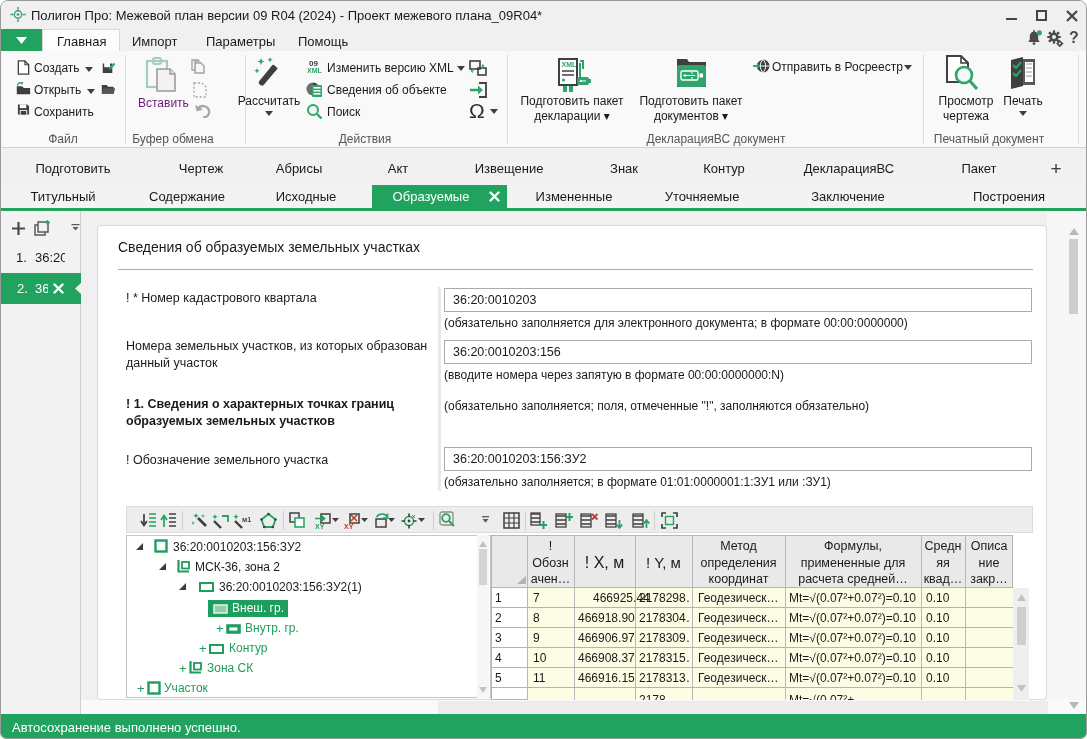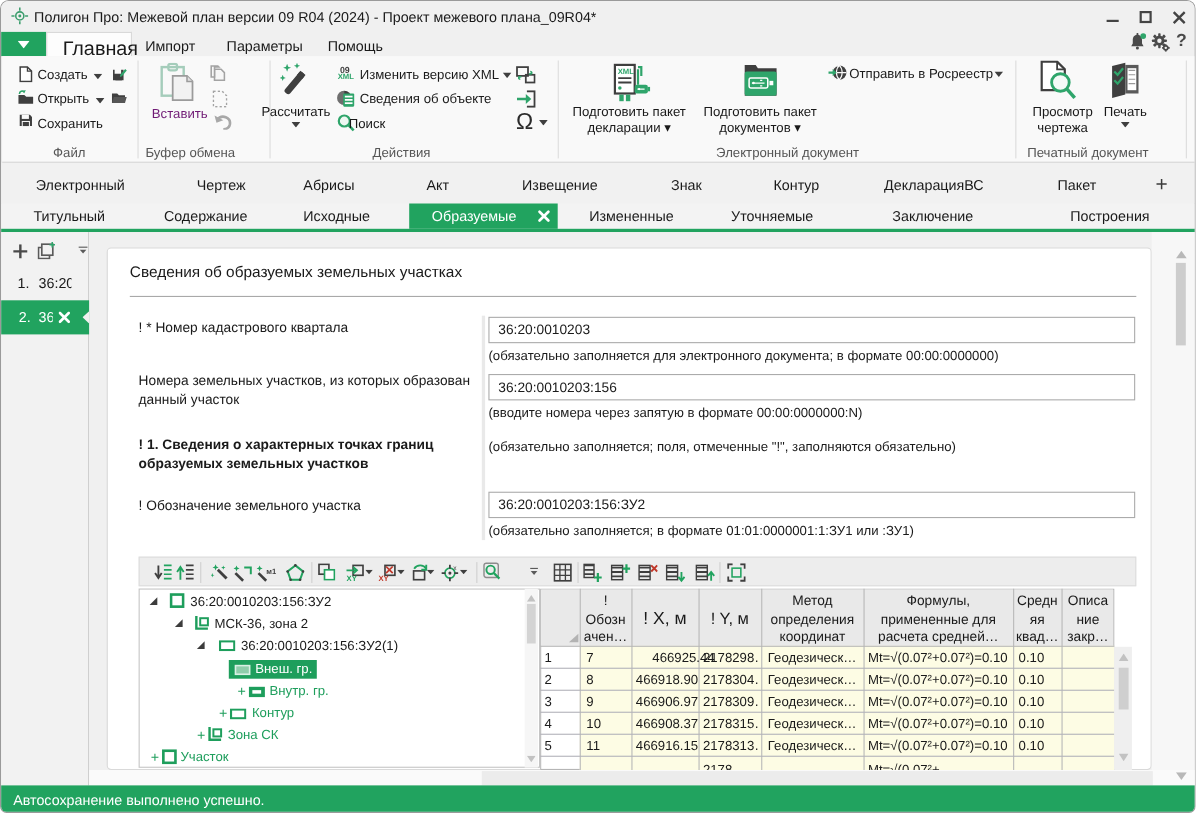--- a/index.html
+++ b/index.html
@@ -32,21 +32,21 @@
   <svg class="abs" style="left:1065px;top:9px;" width="12" height="12" viewBox="0 0 12 12">
     <path d="M1 1 L11 11 M11 1 L1 11" stroke="#444" stroke-width="2.2"></path>
   </svg>
 
   <div class="abs" style="left:0;top:28px;width:1085px;height:22px;background:#f0f0f0;"></div>
   <div class="abs" style="left:0;top:28px;width:41px;height:22px;background:#21a35f;"></div>
   <svg class="abs" style="left:15px;top:36px;" width="11" height="7" viewBox="0 0 11 7">
       <path d="M0 0 H11 L5.5 7 Z" fill="#fff"></path>
     </svg>
   <div class="abs" style="left:41px;top:28px;width:78px;height:22px;background:#fdfdfd;border:1px solid #d9d9d9;border-bottom:none;"></div>
-  <div class="abs tx" style="left:56px;top:33px;font-size:18px;color:#1a1a1a;">Главная</div>
+  <div class="abs tx" style="left:56px;top:33px;font-size:13px;color:#1a1a1a;">Главная</div>
   <div class="abs tx" style="left:131px;top:33px;font-size:13px;color:#1a1a1a;">Импорт</div>
   <div class="abs tx" style="left:205px;top:33px;font-size:13px;color:#1a1a1a;">Параметры</div>
   <div class="abs tx" style="left:297px;top:33px;font-size:13px;color:#1a1a1a;">Помощь</div>
 
   <svg class="abs" style="left:1024px;top:28px;" width="19" height="18" viewBox="0 0 19 18">
     <path d="M9 2.6 C6.2 2.6 4.8 4.8 4.8 7.3 L4.8 10.6 L3.4 13 L14.6 13 L13.2 10.6 L13.2 7.3 C13.2 4.8 11.8 2.6 9 2.6 Z" fill="#4a4a4a"></path>
     <circle cx="9" cy="14.6" r="1.4" fill="#4a4a4a"></circle>
     <rect x="8.3" y="1" width="1.5" height="2.2" fill="#4a4a4a"></rect>
     <circle cx="14.3" cy="3.8" r="2.6" fill="#2fa56b"></circle>
   </svg>
@@ -165,21 +165,21 @@
       <rect x="6" y="4" width="10" height="12" rx="1" fill="#2fa56b"></rect>
       <rect x="7.5" y="6" width="7" height="1.6" fill="#fff"></rect>
       <rect x="7.5" y="9" width="7" height="1.6" fill="#fff"></rect>
       <rect x="7.5" y="12" width="7" height="1.6" fill="#fff"></rect>
     </svg>
     <div class="abs tx" style="left:326px;top:32px;">Сведения об объекте</div>
     <svg class="abs" style="left:305px;top:52px;" width="17" height="17" viewBox="0 0 17 17">
       <circle cx="7" cy="7" r="5" fill="#eef7f2" stroke="#2fa56b" stroke-width="2"></circle>
       <line x1="11" y1="11" x2="15.5" y2="15.5" stroke="#2fa56b" stroke-width="2.4"></line>
       </svg>
-    <div class="abs tx" style="left:316px;top:54px;">Поиск</div>
+    <div class="abs tx" style="left:326px;top:54px;">Поиск</div>
     <svg class="abs" style="left:468px;top:9px;" width="18" height="17" viewBox="0 0 18 17">
       <rect x="1" y="1" width="10" height="8" fill="none" stroke="#3f3f3f" stroke-width="1.6"></rect>
       <rect x="9" y="8" width="8" height="7" fill="none" stroke="#3f3f3f" stroke-width="1.6"></rect>
       <path d="M4 12 C2 12 2 9 5 10" fill="none" stroke="#2fa56b" stroke-width="1.5"></path>
       <path d="M13 5 C15 5 15 8 12 7" fill="none" stroke="#2fa56b" stroke-width="1.5"></path>
     </svg>
     <svg class="abs" style="left:469px;top:31px;" width="17" height="16" viewBox="0 0 17 16">
       <path d="M9 1 H16 V15 H9" fill="none" stroke="#3f3f3f" stroke-width="1.8"></path>
       <line x1="0" y1="8" x2="11" y2="8" stroke="#2fa56b" stroke-width="2.4"></line>
       <path d="M8 3.5 L13 8 L8 12.5 Z" fill="#2fa56b"></path>
@@ -221,21 +221,21 @@
     <svg class="abs" style="left:752px;top:7px;" width="17" height="16" viewBox="0 0 17 16">
       <circle cx="10" cy="8" r="6.5" fill="#3f3f3f"></circle>
       <path d="M10 1.5 A6.5 6.5 0 0 0 10 14.5 M3.5 8 H16.5 M10 1.5 C6.5 5 6.5 11 10 14.5 M10 1.5 C13.5 5 13.5 11 10 14.5" stroke="#f9f9f9" stroke-width="1" fill="none"></path>
       <path d="M0 8 H5" stroke="#2fa56b" stroke-width="2.2"></path>
       <path d="M4 4.8 L7.5 8 L4 11.2 Z" fill="#2fa56b"></path>
     </svg>
     <div class="abs tx" style="left:771px;top:9px;">Отправить в Росреестр</div>
     <svg class="abs" style="left:903px;top:14px;" width="8" height="5" viewBox="0 0 8 5">
         <path d="M0 0 H8 L4 5 Z" fill="#3f3f3f"></path>
       </svg>
-    <div class="abs tx" style="left:715px;top:81px;font-size:12px;color:#565656;transform:translateX(-50%);">Электронный документ</div>
+    <div class="abs tx" style="left:715px;top:81px;font-size:12px;color:#565656;transform:translateX(-50%);">ДекларацияВС документ</div>
 
     <svg class="abs" style="left:943px;top:4px;" width="36" height="38" viewBox="0 0 36 38">
       <path d="M3 1 H17 L24 8 V27 H3 Z" fill="#fff" stroke="#3f3f3f" stroke-width="2"></path>
       <path d="M17 1 V8 H24" fill="none" stroke="#3f3f3f" stroke-width="1.6"></path>
       <circle cx="20" cy="20" r="8" fill="#f4faf7" stroke="#2fa56b" stroke-width="2.6"></circle>
       <line x1="26" y1="26" x2="33" y2="34" stroke="#2fa56b" stroke-width="3.2"></line>
     </svg>
     <div class="abs tx" style="left:965px;top:43px;transform:translateX(-50%);">Просмотр</div>
     <div class="abs tx" style="left:965px;top:58px;transform:translateX(-50%);">чертежа</div>
     <svg class="abs" style="left:1008px;top:5px;" width="29" height="34" viewBox="0 0 29 34">
@@ -247,21 +247,21 @@
     </svg>
     <div class="abs tx" style="left:1022px;top:43px;transform:translateX(-50%);">Печать</div>
     <svg class="abs" style="left:1018px;top:60px;" width="8" height="5" viewBox="0 0 8 5">
         <path d="M0 0 H8 L4 5 Z" fill="#3f3f3f"></path>
       </svg>
     <div class="abs tx" style="left:988px;top:81px;font-size:12px;color:#565656;transform:translateX(-50%);">Печатный документ</div>
   </div>
 
   <div class="abs" style="left:0;top:147px;width:1087px;height:37px;background:#f1f1f1;"></div>
   <div id="tabs1" class="abs" style="left:0;top:147px;width:1087px;height:37px;font-size:13px;color:#1a1a1a;">
-    <div class="abs tx" style="left:72px;top:13px;transform:translateX(-50%);">Электронный</div>
+    <div class="abs tx" style="left:72px;top:13px;transform:translateX(-50%);">Подготовить</div>
     <div class="abs tx" style="left:200px;top:13px;transform:translateX(-50%);">Чертеж</div>
     <div class="abs tx" style="left:298px;top:13px;transform:translateX(-50%);">Абрисы</div>
     <div class="abs tx" style="left:397px;top:13px;transform:translateX(-50%);">Акт</div>
     <div class="abs tx" style="left:508px;top:13px;transform:translateX(-50%);">Извещение</div>
     <div class="abs tx" style="left:623px;top:13px;transform:translateX(-50%);">Знак</div>
     <div class="abs tx" style="left:723px;top:13px;transform:translateX(-50%);">Контур</div>
     <div class="abs tx" style="left:848px;top:13px;transform:translateX(-50%);">ДекларацияВС</div>
     <div class="abs tx" style="left:978px;top:13px;transform:translateX(-50%);">Пакет</div>
     <div class="abs tx" style="left:1055px;top:10px;transform:translateX(-50%);font-size:19px;font-weight:300;color:#3a3a3a;">+</div>
   </div>

